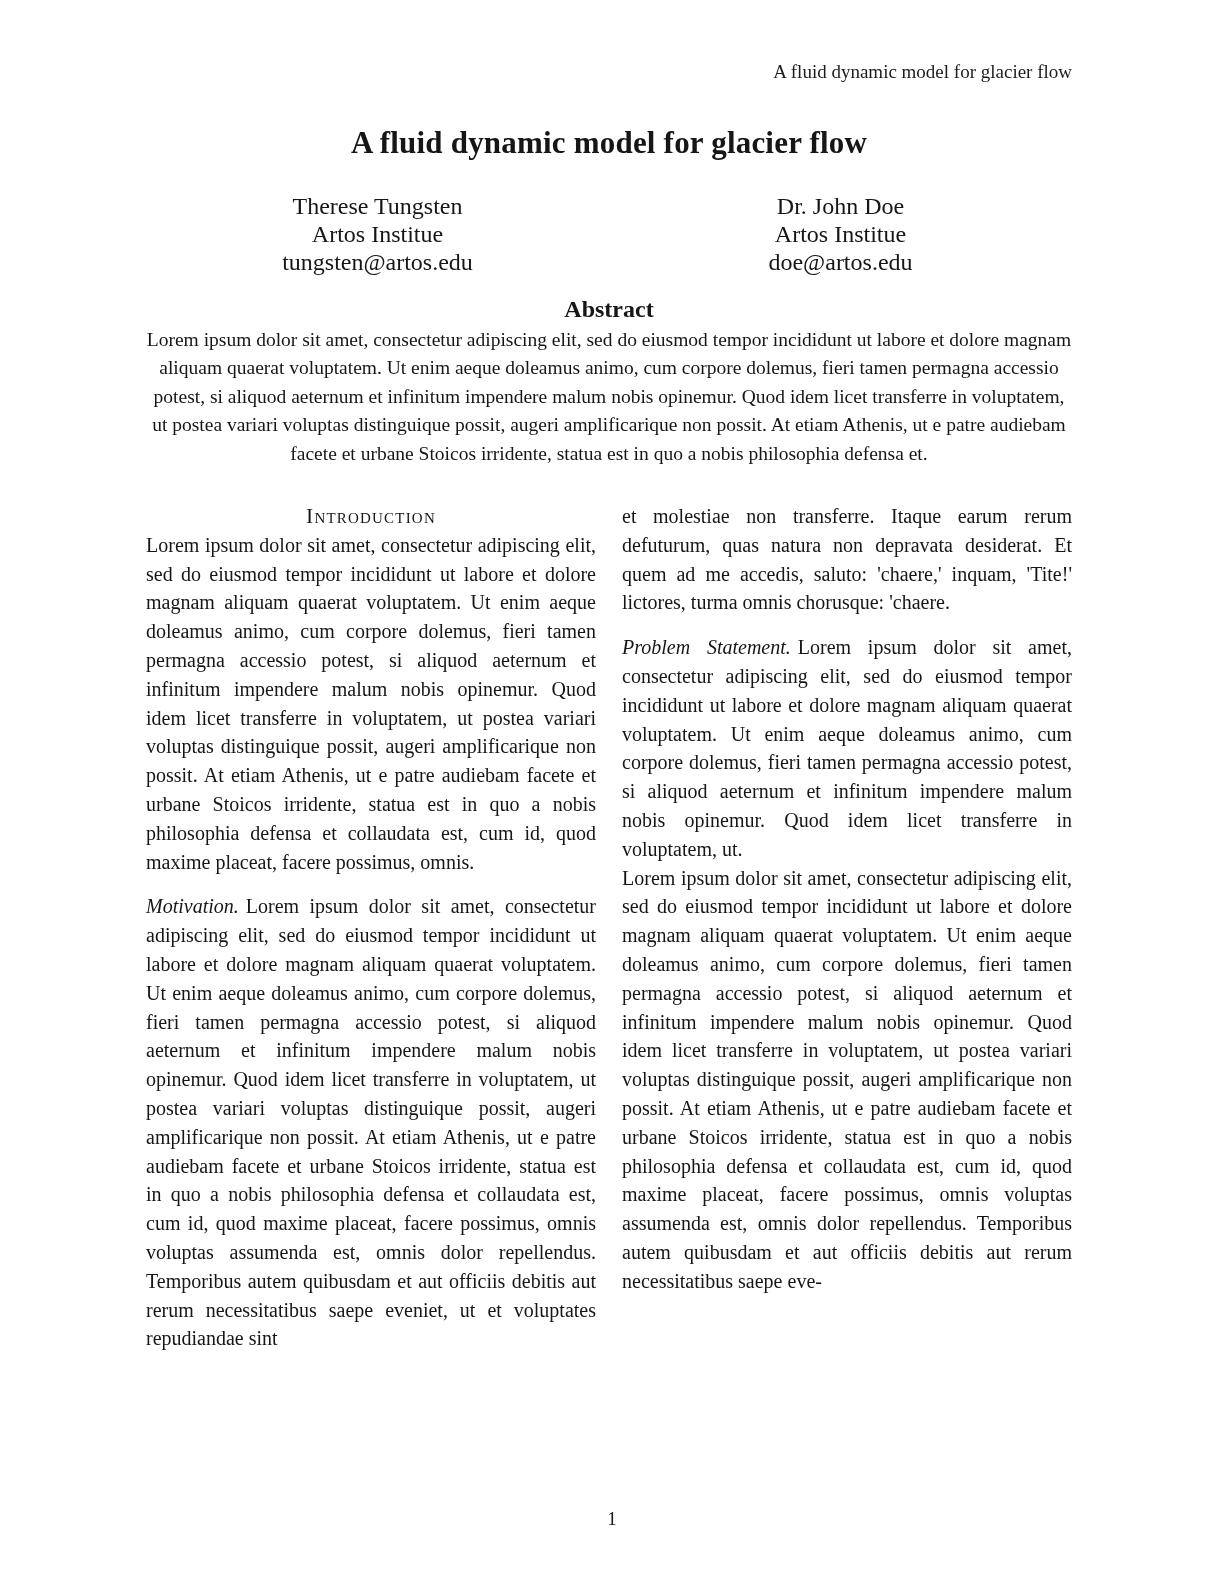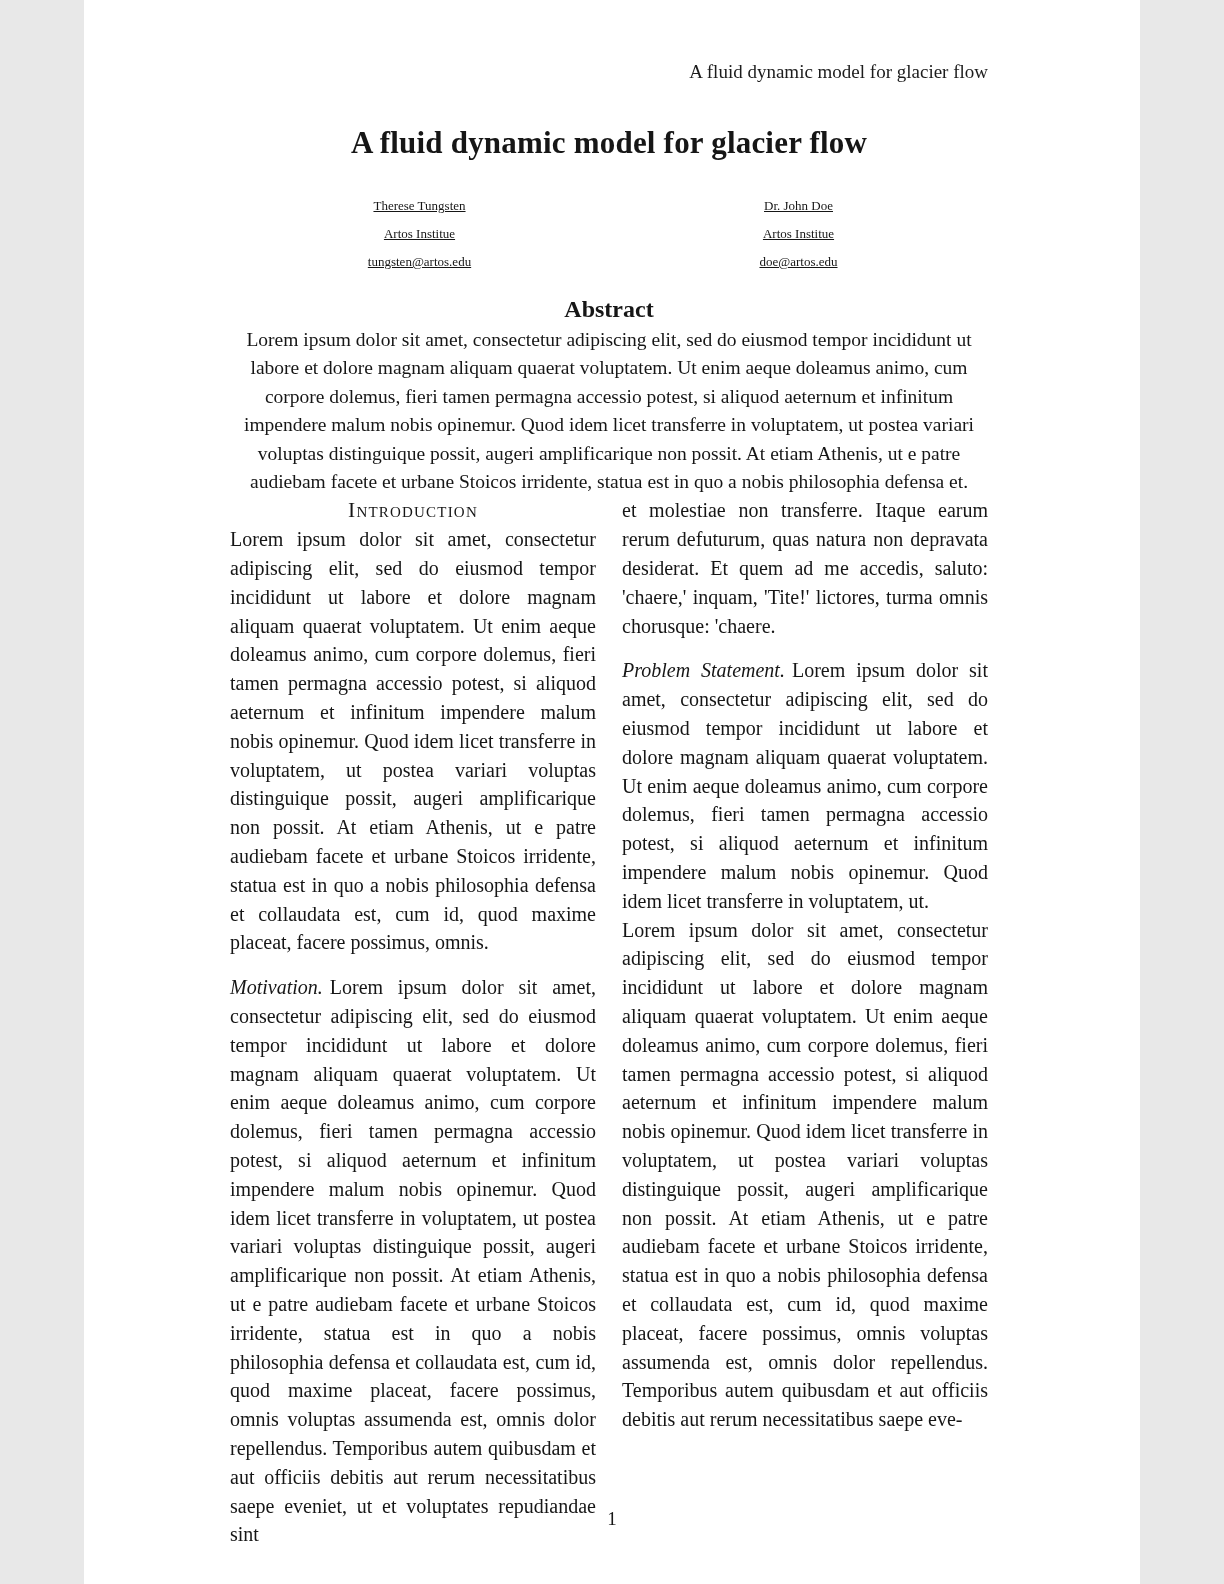--- a/index.html
+++ b/index.html
@@ -1,19 +1,19 @@
 <!DOCTYPE html>
 <html><head>
 <meta charset="utf-8">
 <style>
   * { margin: 0; padding: 0; box-sizing: border-box; }
   html, body { background: #e8e8e8; }
   .page {
     position: relative;
-    width: 1056px;
+    width: 1224px;
     height: 1584px;
     margin: 0 auto;
     background: #ffffff;
     color: #161616;
     font-family: "Liberation Serif", "DejaVu Serif", serif;
     padding: 60px 152px 0 146px;
     overflow: hidden;
   }
   .running-head {
     font-size: 19px;
@@ -29,40 +29,40 @@
     text-align: center;
     letter-spacing: 0.2px;
   }
   .authors {
     display: flex;
     margin-top: 29px;
   }
   .author {
     flex: 1 1 0;
     text-align: center;
-    font-size: 13px;
+    font-size: 24px;
     line-height: 28px;
-    text-decoration: underline;
   }
   .abstract-heading {
     margin-top: 21px;
     text-align: center;
     font-weight: 700;
     font-size: 24px;
     line-height: 25px;
   }
   .abstract-text {
     margin-top: 4px;
     font-size: 19.5px;
     line-height: 28.4px;
     text-align: center;
   }
   .columns {
     display: flex;
     gap: 26px;
+    margin-top: 34px;
   }
   .column {
     flex: 1 1 0;
     min-width: 0;
     font-size: 20px;
     line-height: 28.8px;
     text-align: justify;
   }
   .section-heading {
     font-size: 21.5px;

